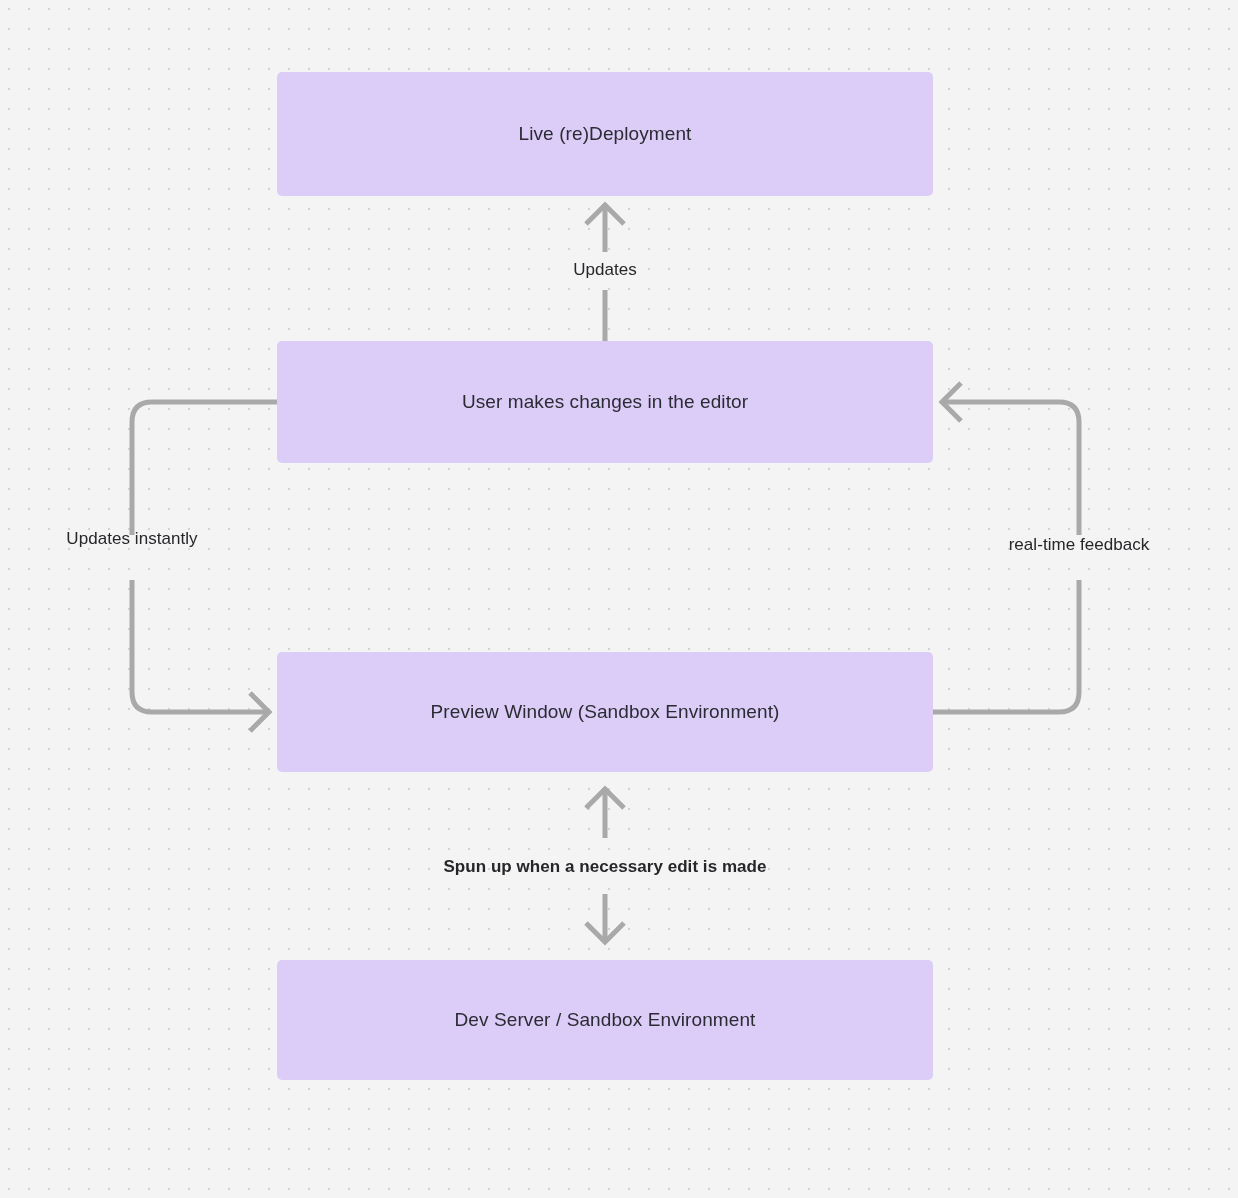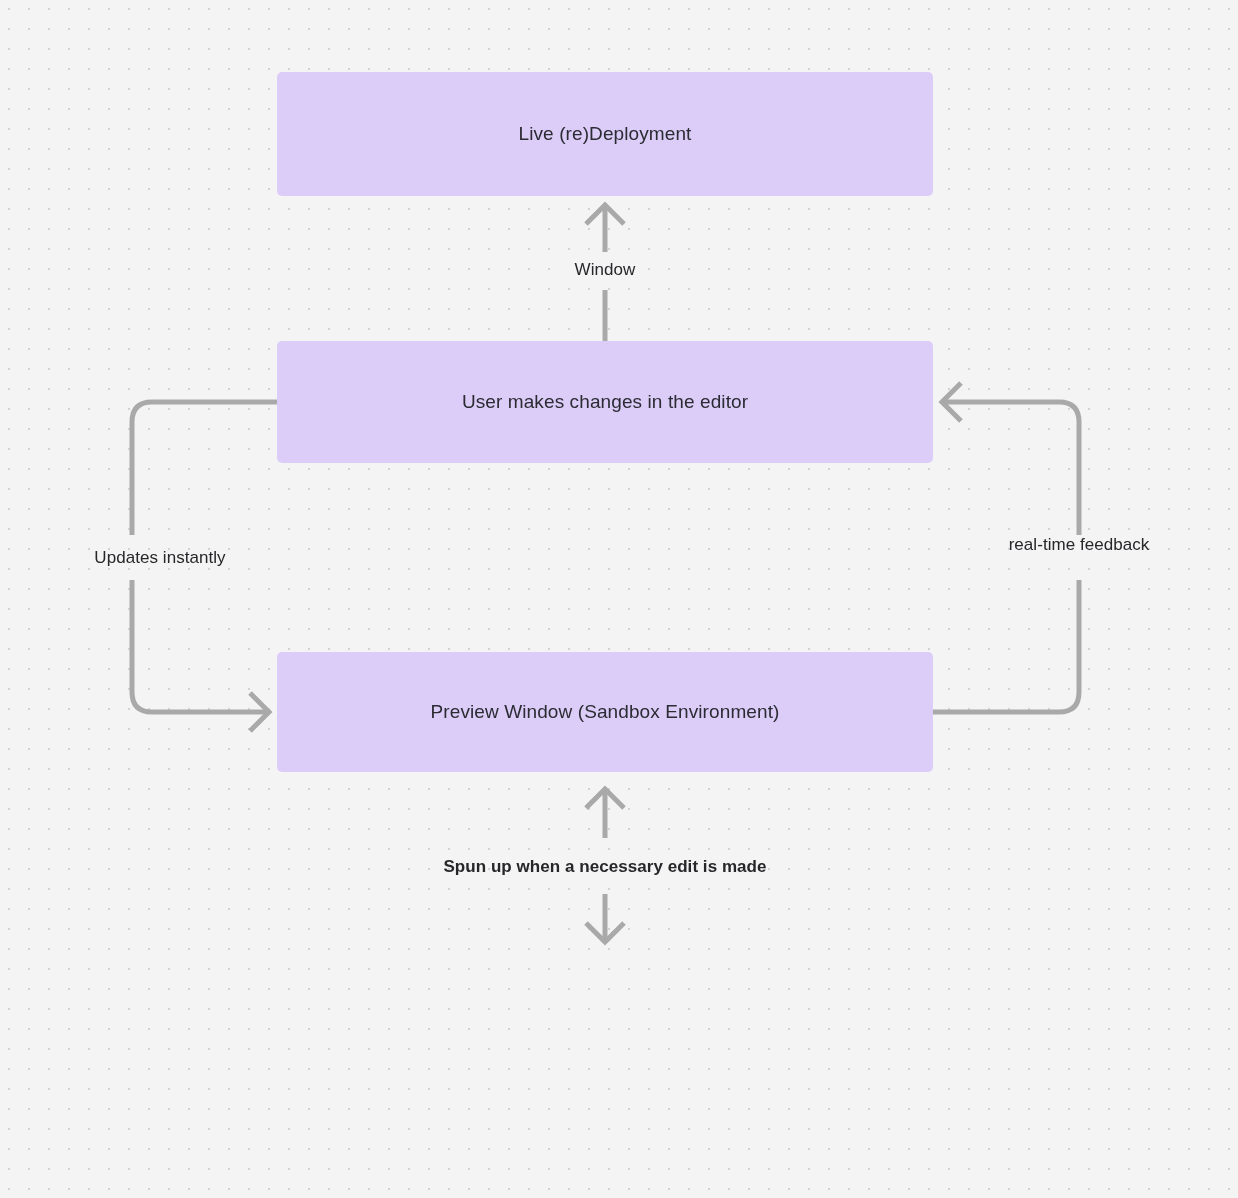--- a/index.html
+++ b/index.html
@@ -114,22 +114,25 @@
   </div>
 
   <div class="node" style="left:277px; top:652px; width:656px; height:120px;">
     <span class="node-label">Preview Window (Sandbox Environment)</span>
   </div>
 
   <div class="node" style="left:277px; top:341px; width:656px; height:122px;">
     <span class="node-label">User makes changes in the editor</span>
   </div>
 
+  <div class="node" style="left:277px; top:960px; width:656px; height:120px;">
+    <span class="node-label">Dev Server / Sandbox Environment</span>
+  </div>
 
-  <div class="edge-label boxed" style="left:605px; top:269px;">Window</div>
+  <div class="edge-label boxed" style="left:605px; top:269px;">Updates</div>
 
-  <div class="edge-label" style="left:132px; top:557px;margin-left:28px;">Updates instantly</div>
+  <div class="edge-label" style="left:132px; top:538px;">Updates instantly</div>
 
   <div class="edge-label" style="left:1079px; top:544px;">real-time feedback</div>
 
   <div class="edge-label" style="left:605px; top:866px;font-weight:bold;">Spun up when a necessary edit is made</div>
 
 </div>
 
 </body></html>

